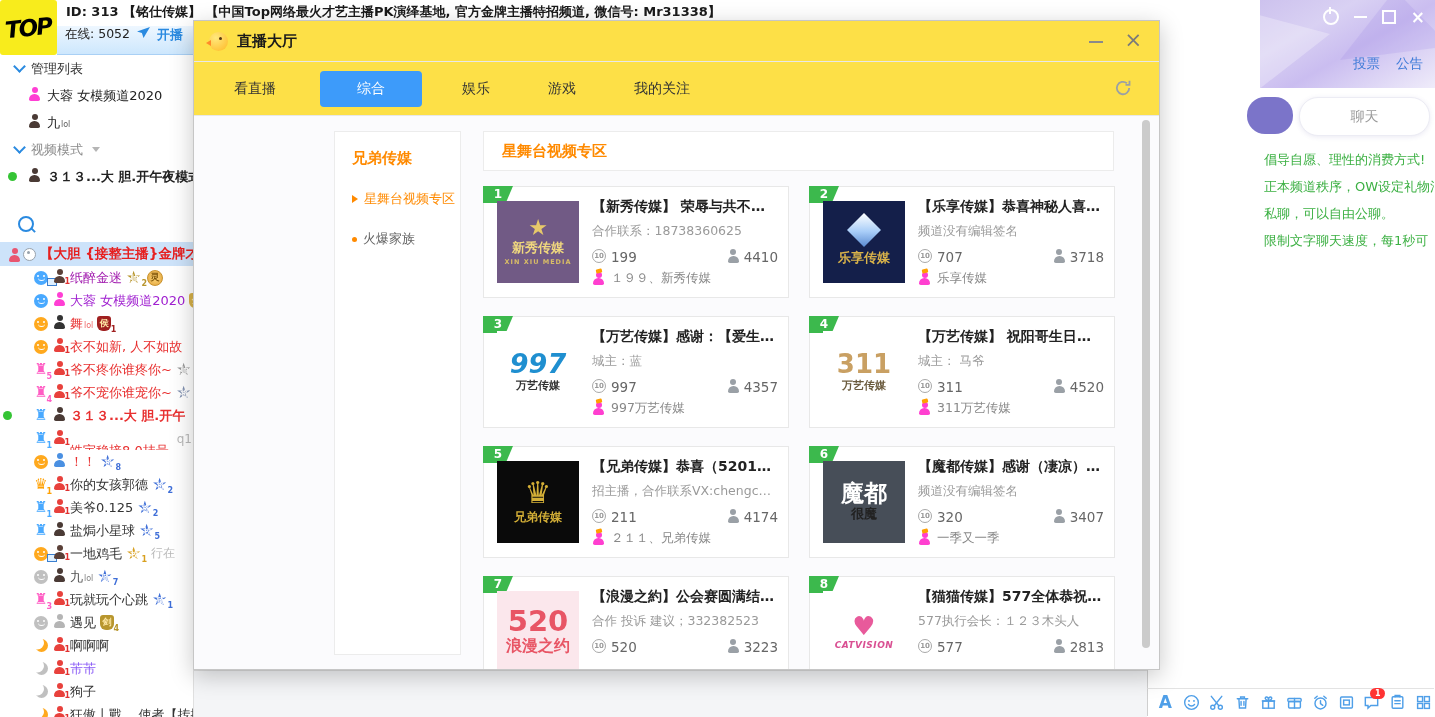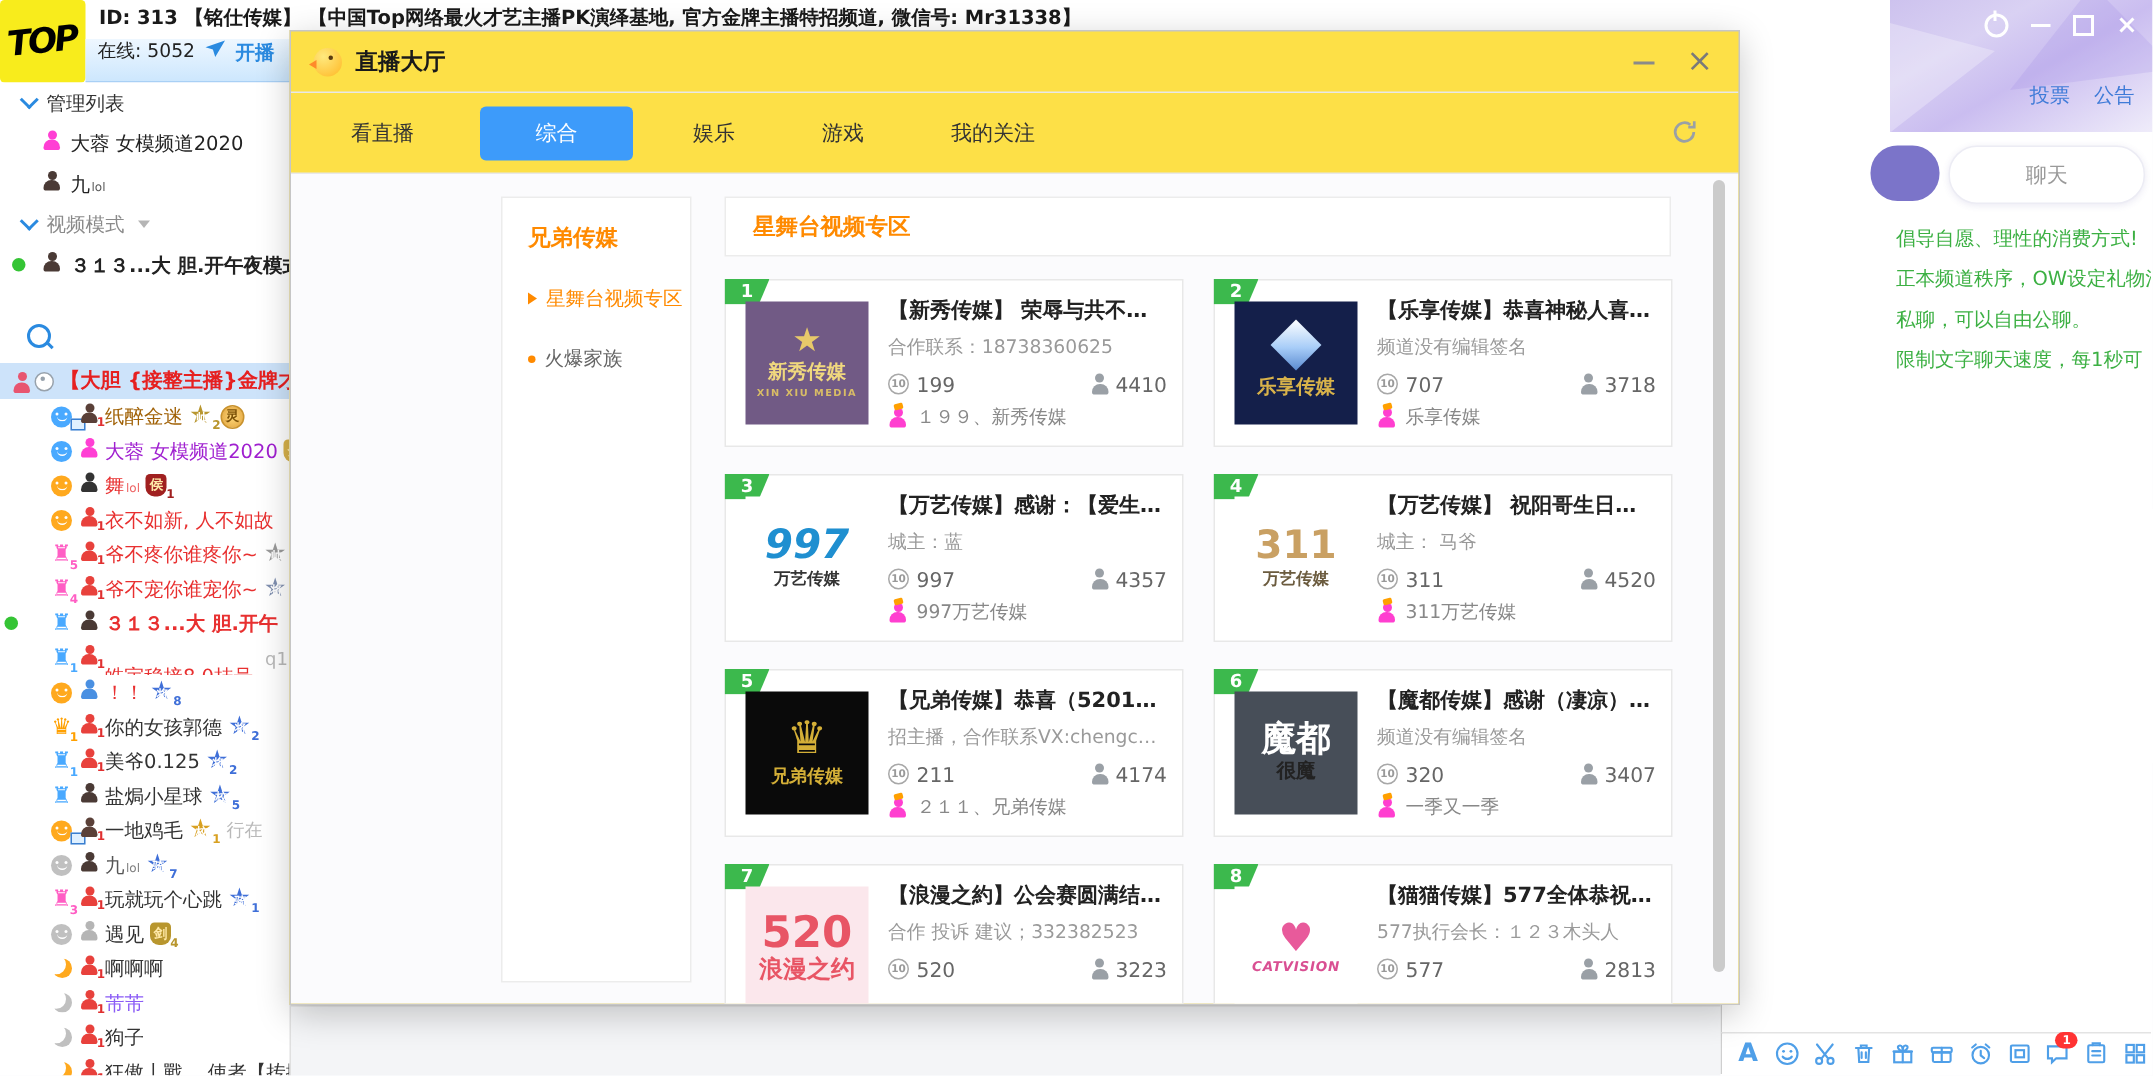--- a/index.html
+++ b/index.html
@@ -206,21 +206,21 @@
     <span class="pn" style="--c:#e85570;width:11px;height:12px"></span>
     <span class="cam"></span>
     <span>【大胆 {接整主播}金牌才</span>
   </div>
   <div id="sb-users">
       <div class="u-row">
      <span class="mood">
           <span class="sm" style="--c:#49a9ff"></span>
         </span>
      <span class="avwrap"><span class="mon"></span><span class="pn" style="--c:#5a4038"><span class="pnum">1</span></span></span>
-     <span class="u-name" style="color:#a16207;">纸醉金迷</span>
+     <span class="u-name" style="color:#a21caf;">纸醉金迷</span>
      <span class="b-star" style="--bc:#b8962e">
           <span class="st">★</span>
           <span class="ch">帅</span>
           <span class="nm">2</span>
         </span>
         <span class="b-coin">灵</span>
      </div>
       <div class="u-row">
      <span class="mood">
           <span class="sm" style="--c:#49a9ff"></span>

